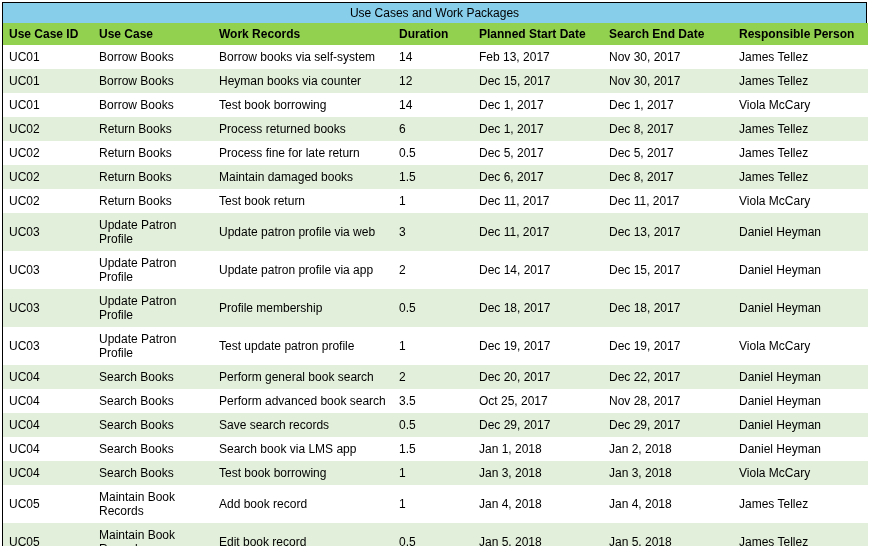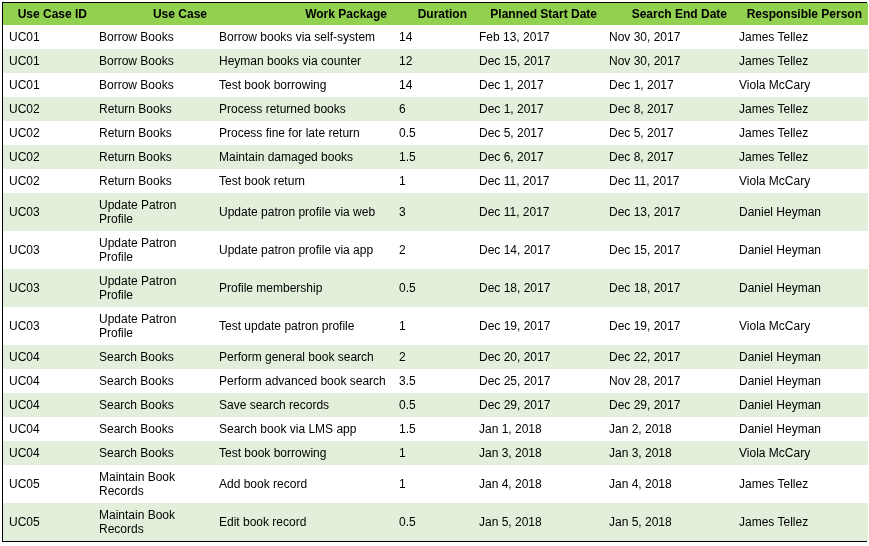--- a/index.html
+++ b/index.html
@@ -23,21 +23,21 @@
   }
   table {
     width: 100%;
     border-collapse: collapse;
     table-layout: fixed;
   }
   thead th {
     background: #92d050;
     color: #000;
     font-weight: bold;
-    text-align: right;
+    text-align: left;
     padding: 4px 6px;
     font-size: 12px;
   }
   tbody td {
     padding: 5px 6px;
     font-size: 12px;
     color: #000;
     vertical-align: middle;
     word-wrap: break-word;
   }
@@ -48,35 +48,36 @@
   col.c-wp   { width: 180px; }
   col.c-dur  { width: 80px; }
   col.c-psd  { width: 130px; }
   col.c-ped  { width: 130px; }
   col.c-rp   { width: 135px; }
 </style>
 </head>
 <body>
 
 <div class="table-wrap">
+  <div class="title-row">Use Cases and Work Packages</div>
   <table>
     <colgroup>
       <col class="c-id">
         <col class="c-uc">
         <col class="c-wp">
         <col class="c-dur">
         <col class="c-psd">
         <col class="c-ped">
         <col class="c-rp">
     </colgroup>
     <thead>
       <tr>
         <th>Use Case ID</th>
         <th>Use Case</th>
-        <th>Work Package</th>
+        <th>Work Records</th>
         <th>Duration</th>
         <th>Planned Start Date</th>
         <th>Search End Date</th>
         <th>Responsible Person</th>
       </tr>
     </thead>
     <tbody id="tbody">
         <tr class="stripe-a">
           <td>UC01</td>
           <td>Borrow Books</td>
@@ -183,21 +184,21 @@
           <td>2</td>
           <td>Dec 20, 2017</td>
           <td>Dec 22, 2017</td>
           <td>Daniel Heyman</td>
         </tr>
         <tr class="stripe-a">
           <td>UC04</td>
           <td>Search Books</td>
           <td>Perform advanced book search</td>
           <td>3.5</td>
-          <td>Dec 25, 2017</td>
+          <td>Oct 25, 2017</td>
           <td>Nov 28, 2017</td>
           <td>Daniel Heyman</td>
         </tr>
         <tr class="stripe-b">
           <td>UC04</td>
           <td>Search Books</td>
           <td>Save search records</td>
           <td>0.5</td>
           <td>Dec 29, 2017</td>
           <td>Dec 29, 2017</td>

